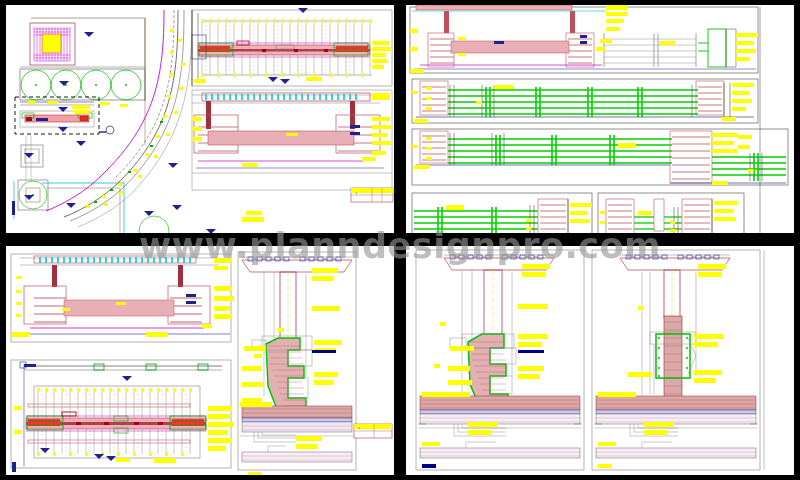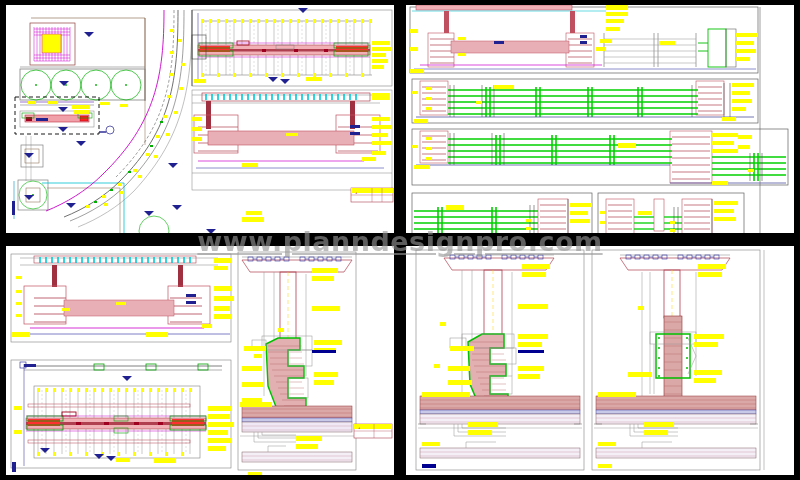--- a/index.html
+++ b/index.html
@@ -23,27 +23,26 @@
   .panel > svg { display: block; }
 
   
   #watermark {
     position: absolute;
     left: 0; top: 226px;
     width: 800px;
     text-align: center;
     font-family: "DejaVu Sans", sans-serif;
     font-weight: bold;
-    font-size: 27px;
+    font-size: 35px;
     letter-spacing: 0.5px;
     color: rgba(150,150,150,0.62);
     pointer-events: none;
     z-index: 40;
     white-space: nowrap;
-    text-decoration: underline;
   }
   
   .hdiv {
     position: absolute;
     background: #000000;
     z-index: 30;
   }
   .vdiv {
     position: absolute;
     background: #000000;

